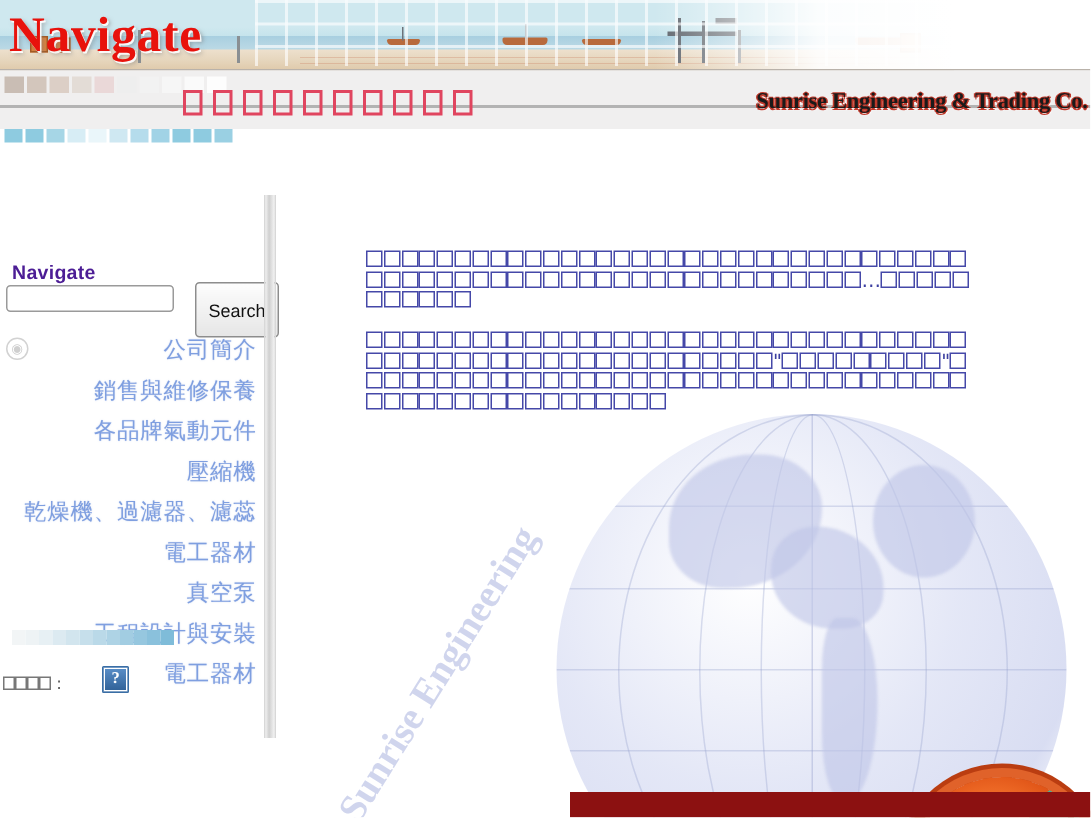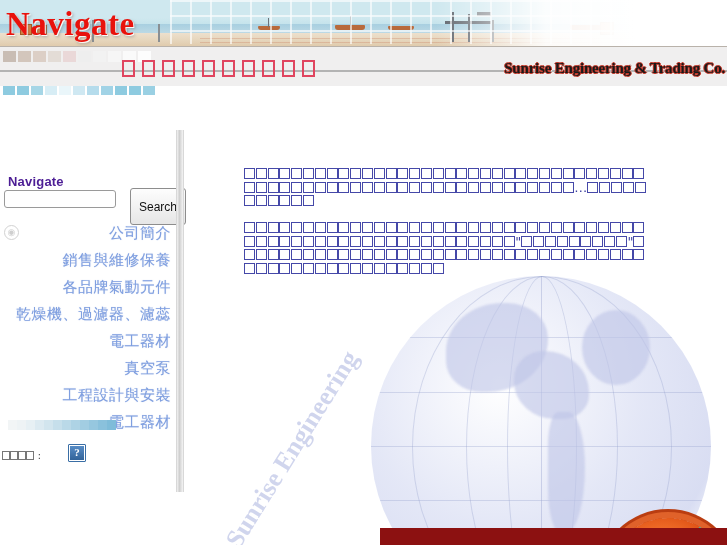--- a/index.html
+++ b/index.html
@@ -500,20 +500,21 @@
       <input class="search-input" type="text" placeholder="" style="">
       <button class="search-button">Search</button>
     </div>
 
     <div class="globe-small-icon">◉</div>
 
     <nav class="navlist">
       <a href="#">公司簡介</a>
       <a href="#">銷售與維修保養</a>
       <a href="#">各品牌氣動元件</a>
+      <a href="#">壓縮機</a>
       <a href="#">乾燥機、過濾器、濾蕊</a>
       <a href="#">電工器材</a>
       <a href="#">真空泵</a>
       <a href="#">工程設計與安裝</a>
       <a href="#">電工器材</a>
     </nav>
 
     <div class="blocks-grad">
       <i style="background:#f2f5f6"></i>
         <i style="background:#eef3f5"></i>

